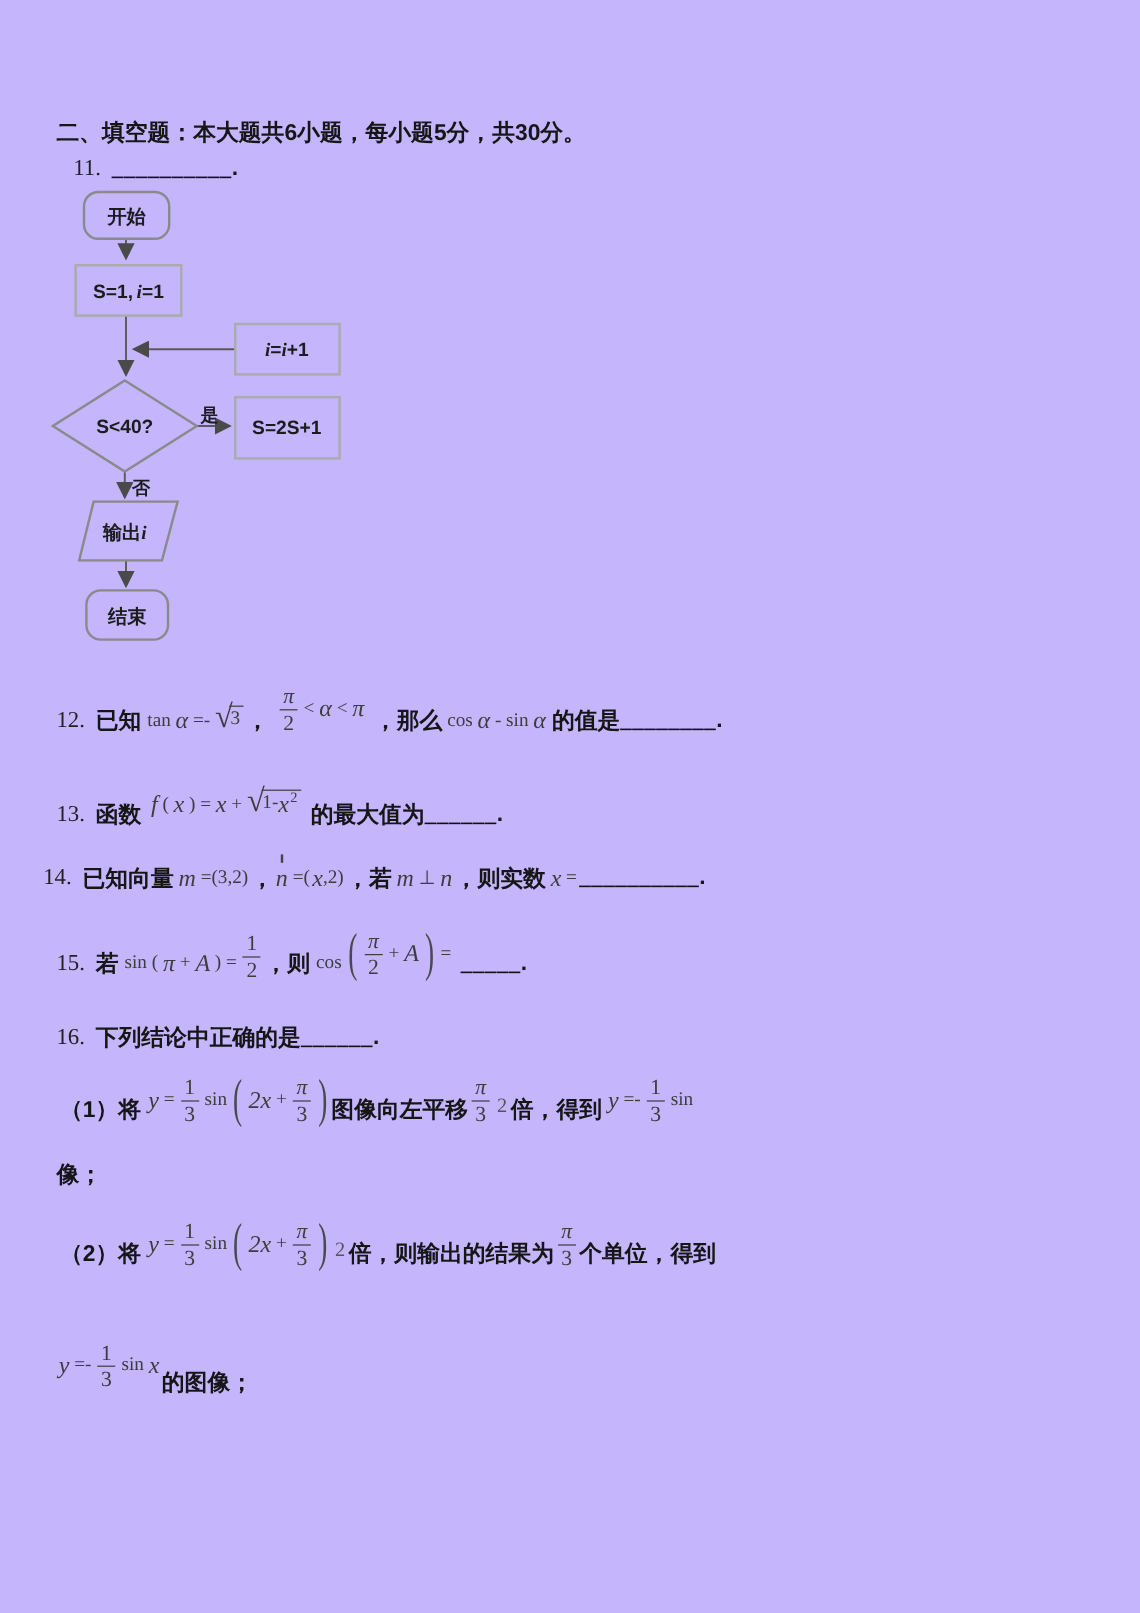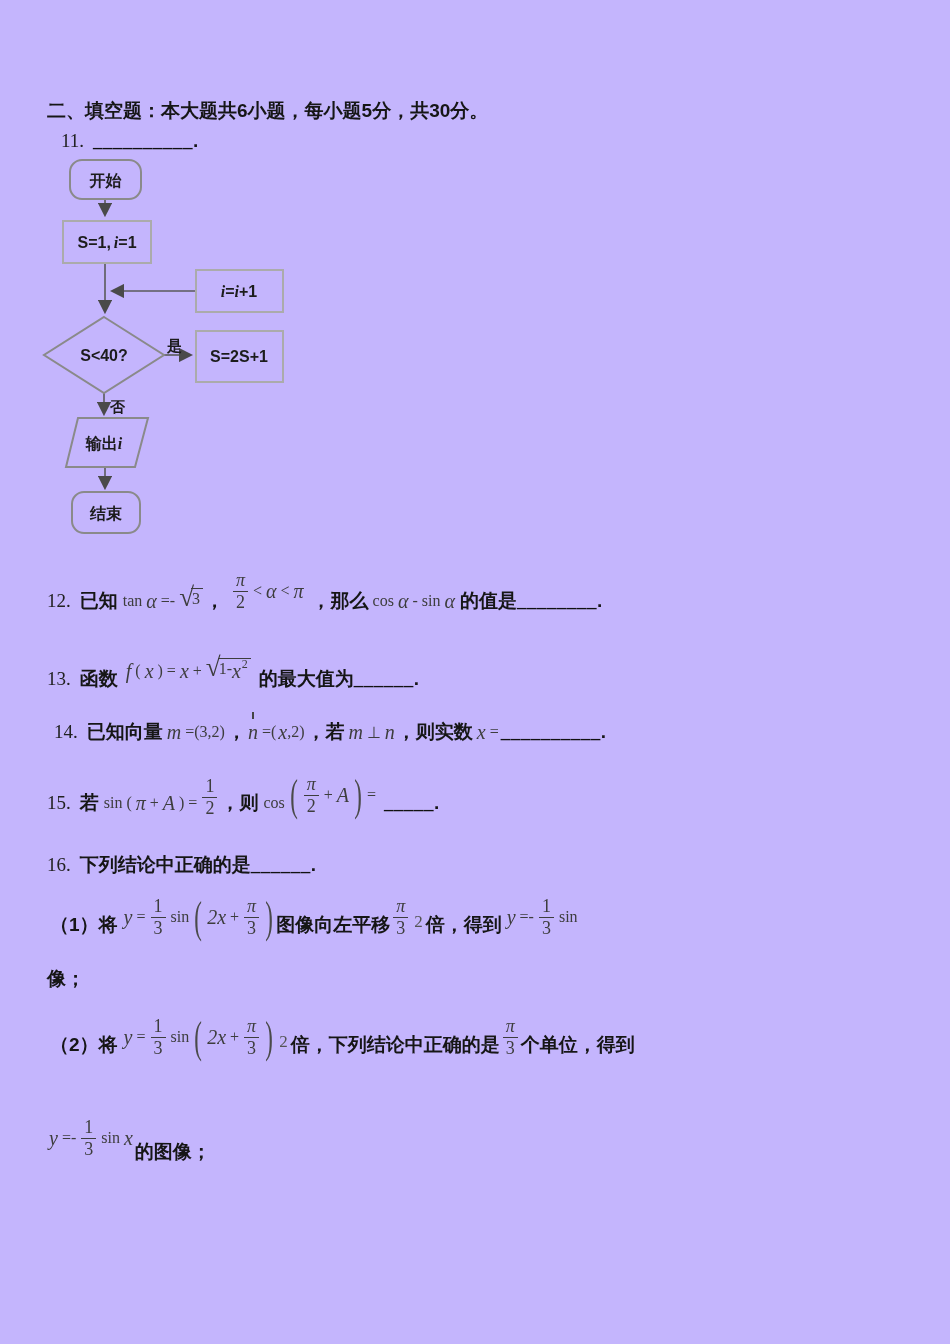--- a/index.html
+++ b/index.html
@@ -151,21 +151,21 @@
           </span>
         </span>
     </span>
     <span class="seg low">
       <span class="cjk">的最大值为</span>
       <span class="blankline">______</span>
       <span class="cjk">.</span>
     </span>
   </div>
 
-  <div class="row" style="left:54px;top:712px;height:40px;align-items:center;">
+  <div class="row" style="left:36px;top:712px;height:40px;align-items:center;">
     <span class="num">14.</span>
     <span class="cjk">已知向量</span>
     <span class="mi" style="margin-left:4px">m</span>
     <span class="mr">=(3,2)</span>
     <span class="cjk">，</span>
     <span class="ntickwrap">
         <span class="ntick"></span>
         <span class="mi">n</span>
       </span>
     <span class="mr">=(</span>
@@ -285,21 +285,21 @@
     <span class="bigp">(</span>
     <span class="mi">2x</span>
     <span class="mr">+</span>
     <span class="frac">
         <span class="ft mi">π</span>
         <span class="fb mr">3</span>
       </span>
     <span class="bigp">)</span>
     <span class="lownum low">2</span>
     <span class="seg low">
-        <span class="cjk">倍，下列结论中正确的是</span>
+        <span class="cjk">倍，则输出的结果为</span>
       </span>
     <span class="frac">
         <span class="ft mi">π</span>
         <span class="fb mr">3</span>
       </span>
     <span class="seg low">
         <span class="cjk">个单位，得到</span>
       </span>
   </div>
 

